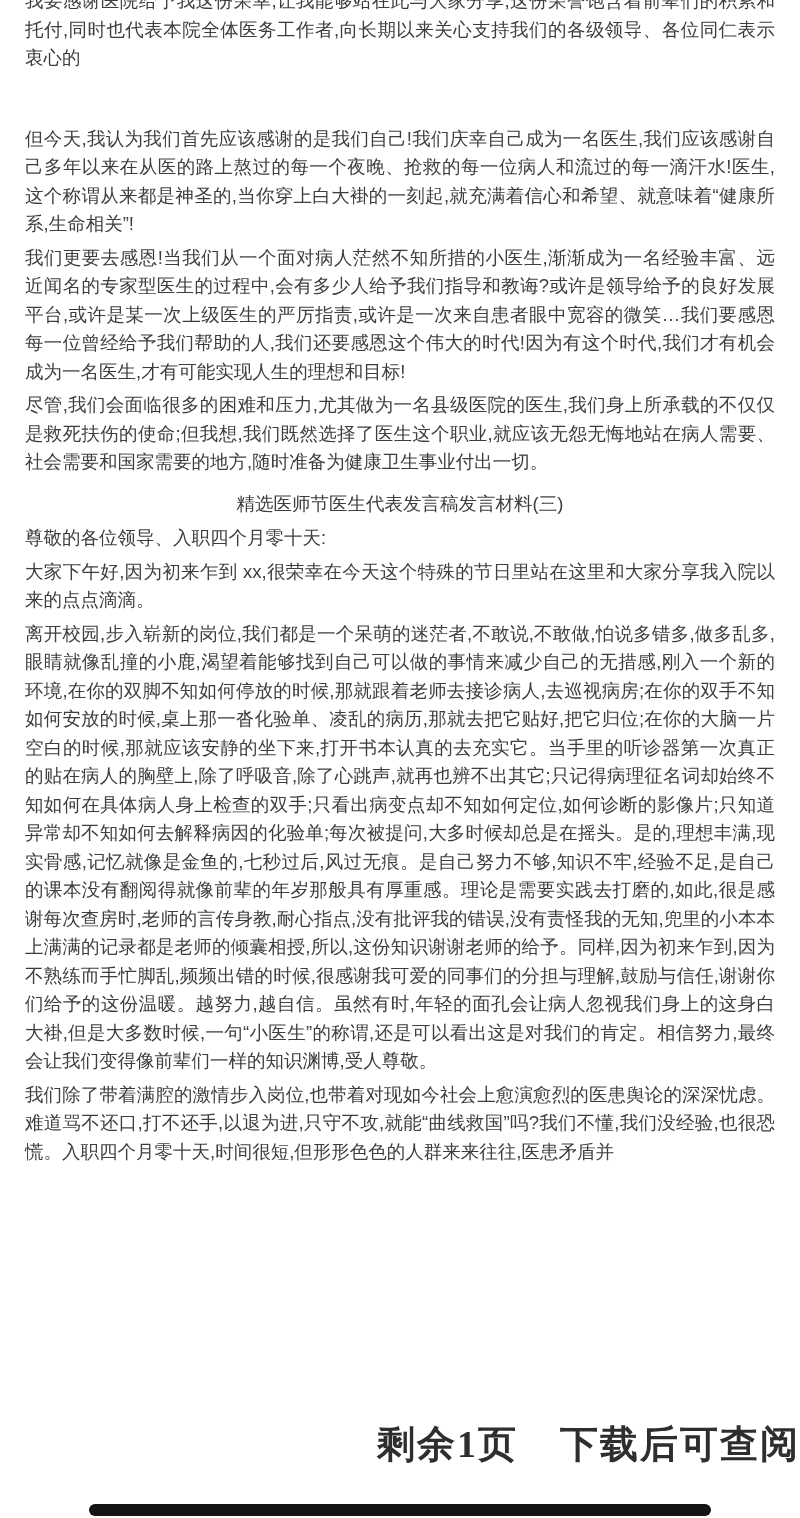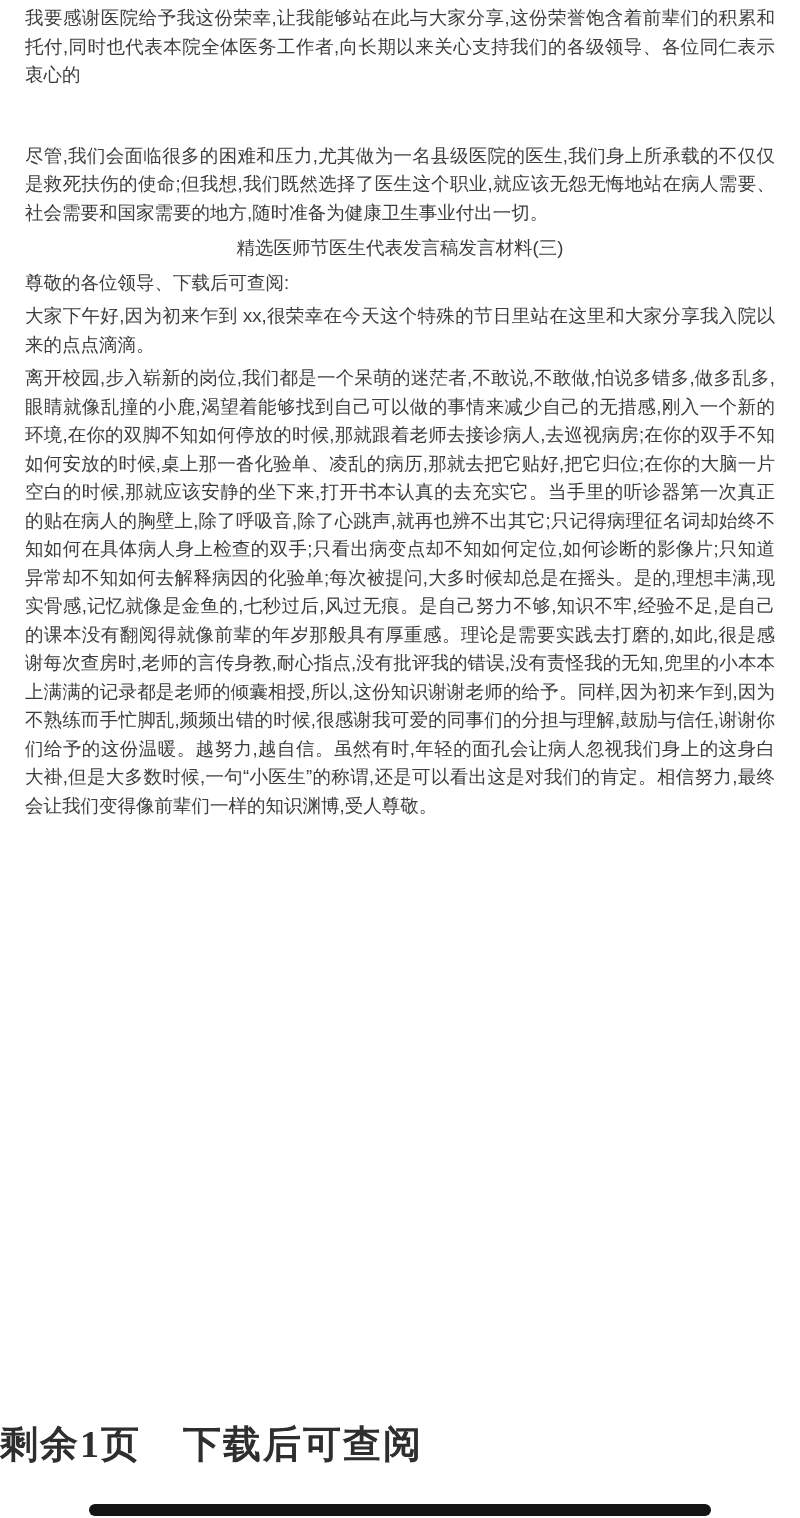--- a/index.html
+++ b/index.html
@@ -14,51 +14,51 @@
     position: relative;
     overflow: hidden;
     font-family: "Liberation Sans", sans-serif;
   }
   .doc {
     position: absolute;
     top: 0;
     left: 0;
     width: 800px;
     height: 1368px;
-    padding: 17px 25px;
+    padding: 0 25px;
     overflow: hidden;
     color: #3d3d3d;
     font-size: 18.5px;
     line-height: 28.5px;
     text-align: justify;
     word-break: break-all;
   }
   .doc p {
     margin: 0 0 5px 0;
   }
   
   .clip-top {
     margin-top: -13px !important;
   }
   .gap-after {
     margin-bottom: 52px !important;
   }
   .title-center {
     text-align: center;
-    margin: 7px 0 6px 0;
+    margin: 13px 0 6px 0;
     font-size: 18.5px;
     font-weight: 400;
     color: #3d3d3d;
   }
   .footer-note {
     position: absolute;
     top: 1422px;
     left: 0;
     width: 800px;
-    text-align: left;
+    text-align: right;
     font-family: "Liberation Serif", serif;
     font-weight: 700;
     font-size: 38px;
     line-height: 44px;
     color: #2e2e2e;
     letter-spacing: 2px;
     cursor: pointer;
   }
   .footer-note .remain {
     margin-right: 42px;
@@ -72,26 +72,29 @@
     height: 12px;
     background: #141414;
     border-radius: 7px;
   }
 </style>
 </head>
 <body>
 
 <div class="doc">
   <p class="clip-top gap-after">我要感谢医院给予我这份荣幸,让我能够站在此与大家分享,这份荣誉饱含着前辈们的积累和托付,同时也代表本院全体医务工作者,向长期以来关心支持我们的各级领导、各位同仁表示衷心的</p>
+  <p>但今天,我认为我们首先应该感谢的是我们自己!我们庆幸自己成为一名医生,我们应该感谢自己多年以来在从医的路上熬过的每一个夜晚、抢救的每一位病人和流过的每一滴汗水!医生,这个称谓从来都是神圣的,当你穿上白大褂的一刻起,就充满着信心和希望、就意味着“健康所系,生命相关”!</p>
+  <p>我们更要去感恩!当我们从一个面对病人茫然不知所措的小医生,渐渐成为一名经验丰富、远近闻名的专家型医生的过程中,会有多少人给予我们指导和教诲?或许是领导给予的良好发展平台,或许是某一次上级医生的严厉指责,或许是一次来自患者眼中宽容的微笑…我们要感恩每一位曾经给予我们帮助的人,我们还要感恩这个伟大的时代!因为有这个时代,我们才有机会成为一名医生,才有可能实现人生的理想和目标!</p>
   <p>尽管,我们会面临很多的困难和压力,尤其做为一名县级医院的医生,我们身上所承载的不仅仅是救死扶伤的使命;但我想,我们既然选择了医生这个职业,就应该无怨无悔地站在病人需要、社会需要和国家需要的地方,随时准备为健康卫生事业付出一切。</p>
 
   <div class="title-center">精选医师节医生代表发言稿发言材料(三)</div>
 
-  <p>尊敬的各位领导、下载后可查阅:</p>
+  <p>尊敬的各位领导、入职四个月零十天:</p>
   <p>大家下午好,因为初来乍到 xx,很荣幸在今天这个特殊的节日里站在这里和大家分享我入院以来的点点滴滴。</p>
   <p>离开校园,步入崭新的岗位,我们都是一个呆萌的迷茫者,不敢说,不敢做,怕说多错多,做多乱多,眼睛就像乱撞的小鹿,渴望着能够找到自己可以做的事情来减少自己的无措感,刚入一个新的环境,在你的双脚不知如何停放的时候,那就跟着老师去接诊病人,去巡视病房;在你的双手不知如何安放的时候,桌上那一沓化验单、凌乱的病历,那就去把它贴好,把它归位;在你的大脑一片空白的时候,那就应该安静的坐下来,打开书本认真的去充实它。当手里的听诊器第一次真正的贴在病人的胸壁上,除了呼吸音,除了心跳声,就再也辨不出其它;只记得病理征名词却始终不知如何在具体病人身上检查的双手;只看出病变点却不知如何定位,如何诊断的影像片;只知道异常却不知如何去解释病因的化验单;每次被提问,大多时候却总是在摇头。是的,理想丰满,现实骨感,记忆就像是金鱼的,七秒过后,风过无痕。是自己努力不够,知识不牢,经验不足,是自己的课本没有翻阅得就像前辈的年岁那般具有厚重感。理论是需要实践去打磨的,如此,很是感谢每次查房时,老师的言传身教,耐心指点,没有批评我的错误,没有责怪我的无知,兜里的小本本上满满的记录都是老师的倾囊相授,所以,这份知识谢谢老师的给予。同样,因为初来乍到,因为不熟练而手忙脚乱,频频出错的时候,很感谢我可爱的同事们的分担与理解,鼓励与信任,谢谢你们给予的这份温暖。越努力,越自信。虽然有时,年轻的面孔会让病人忽视我们身上的这身白大褂,但是大多数时候,一句“小医生”的称谓,还是可以看出这是对我们的肯定。相信努力,最终会让我们变得像前辈们一样的知识渊博,受人尊敬。</p>
+  <p>我们除了带着满腔的激情步入岗位,也带着对现如今社会上愈演愈烈的医患舆论的深深忧虑。难道骂不还口,打不还手,以退为进,只守不攻,就能“曲线救国”吗?我们不懂,我们没经验,也很恐慌。入职四个月零十天,时间很短,但形形色色的人群来来往往,医患矛盾并</p>
 </div>
 
 <div class="footer-note">
   <span class="remain">剩余1页</span><span class="hint">下载后可查阅</span>
 </div>
 
 <div class="bottom-bar"></div>
 
 </body></html>

